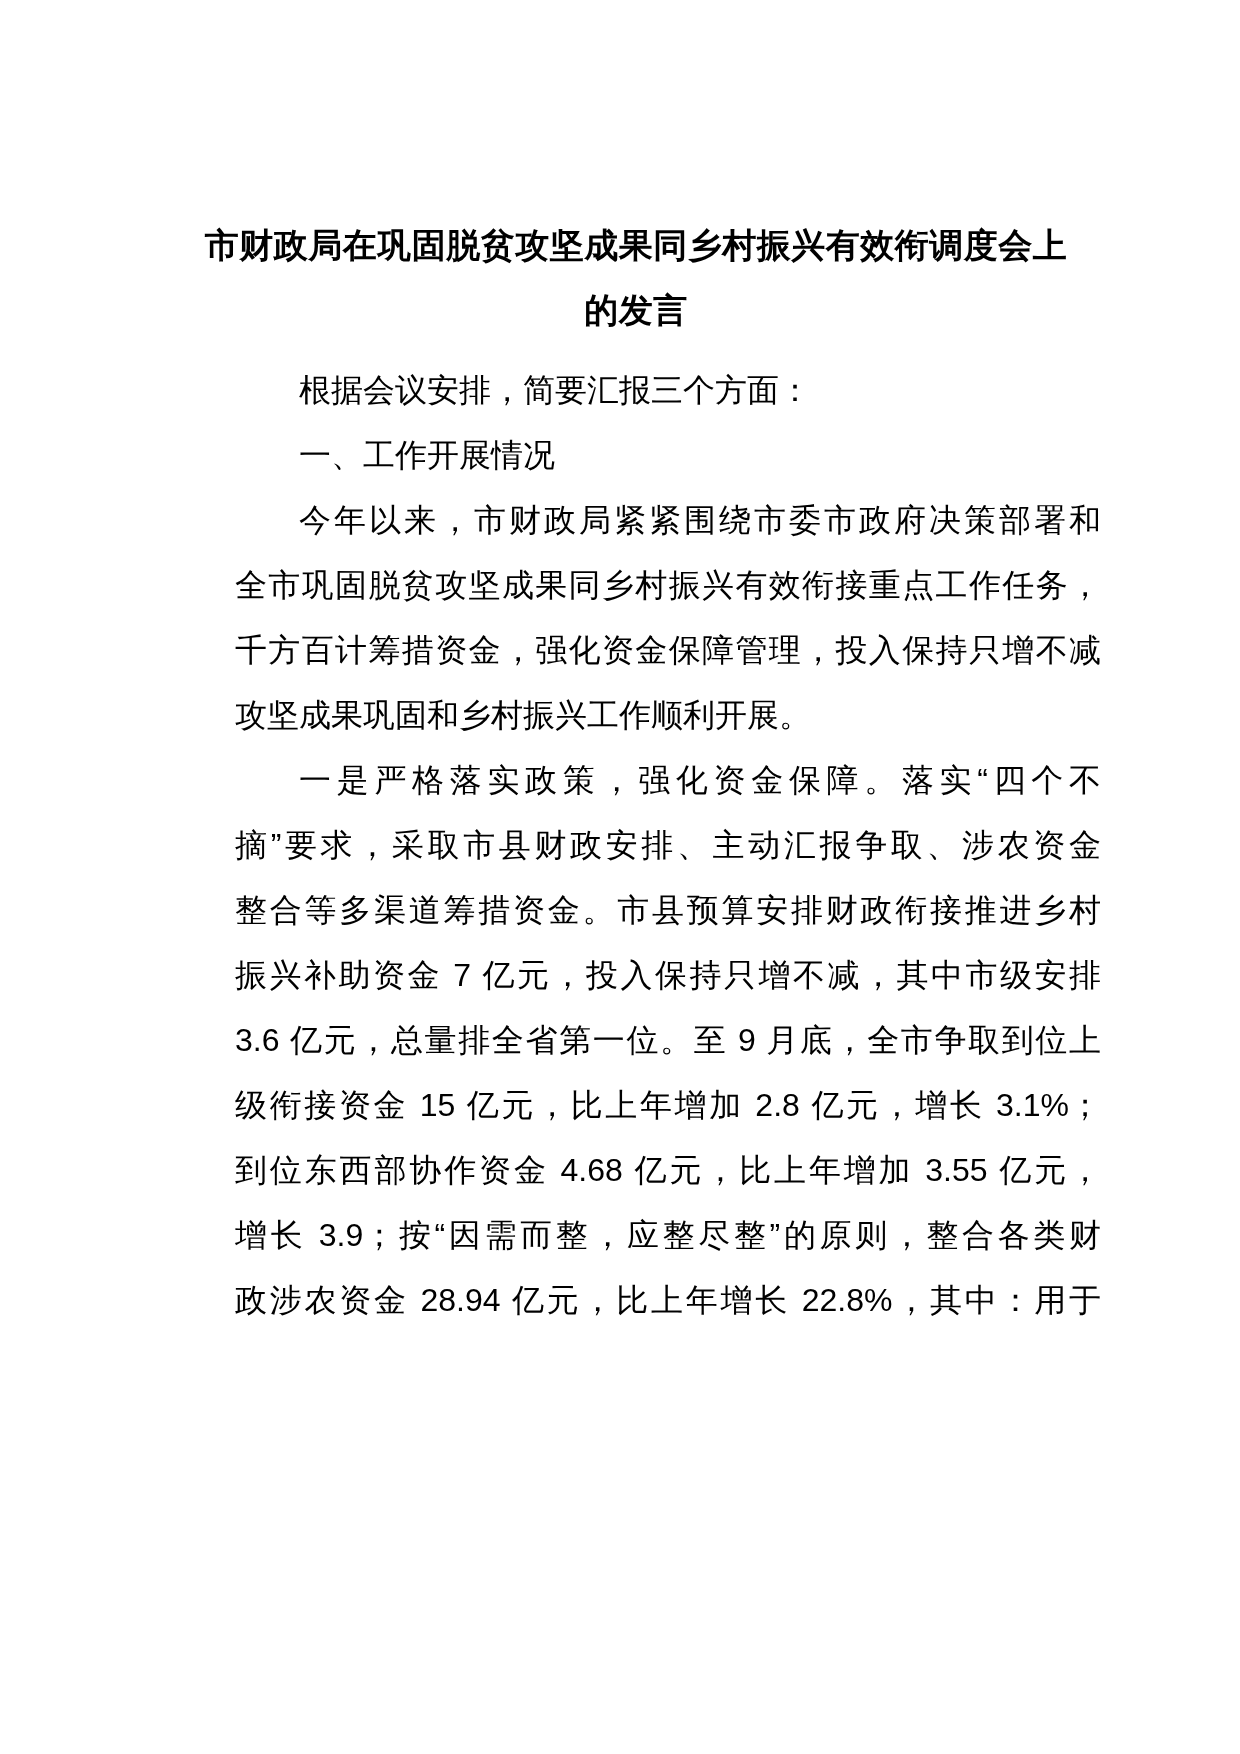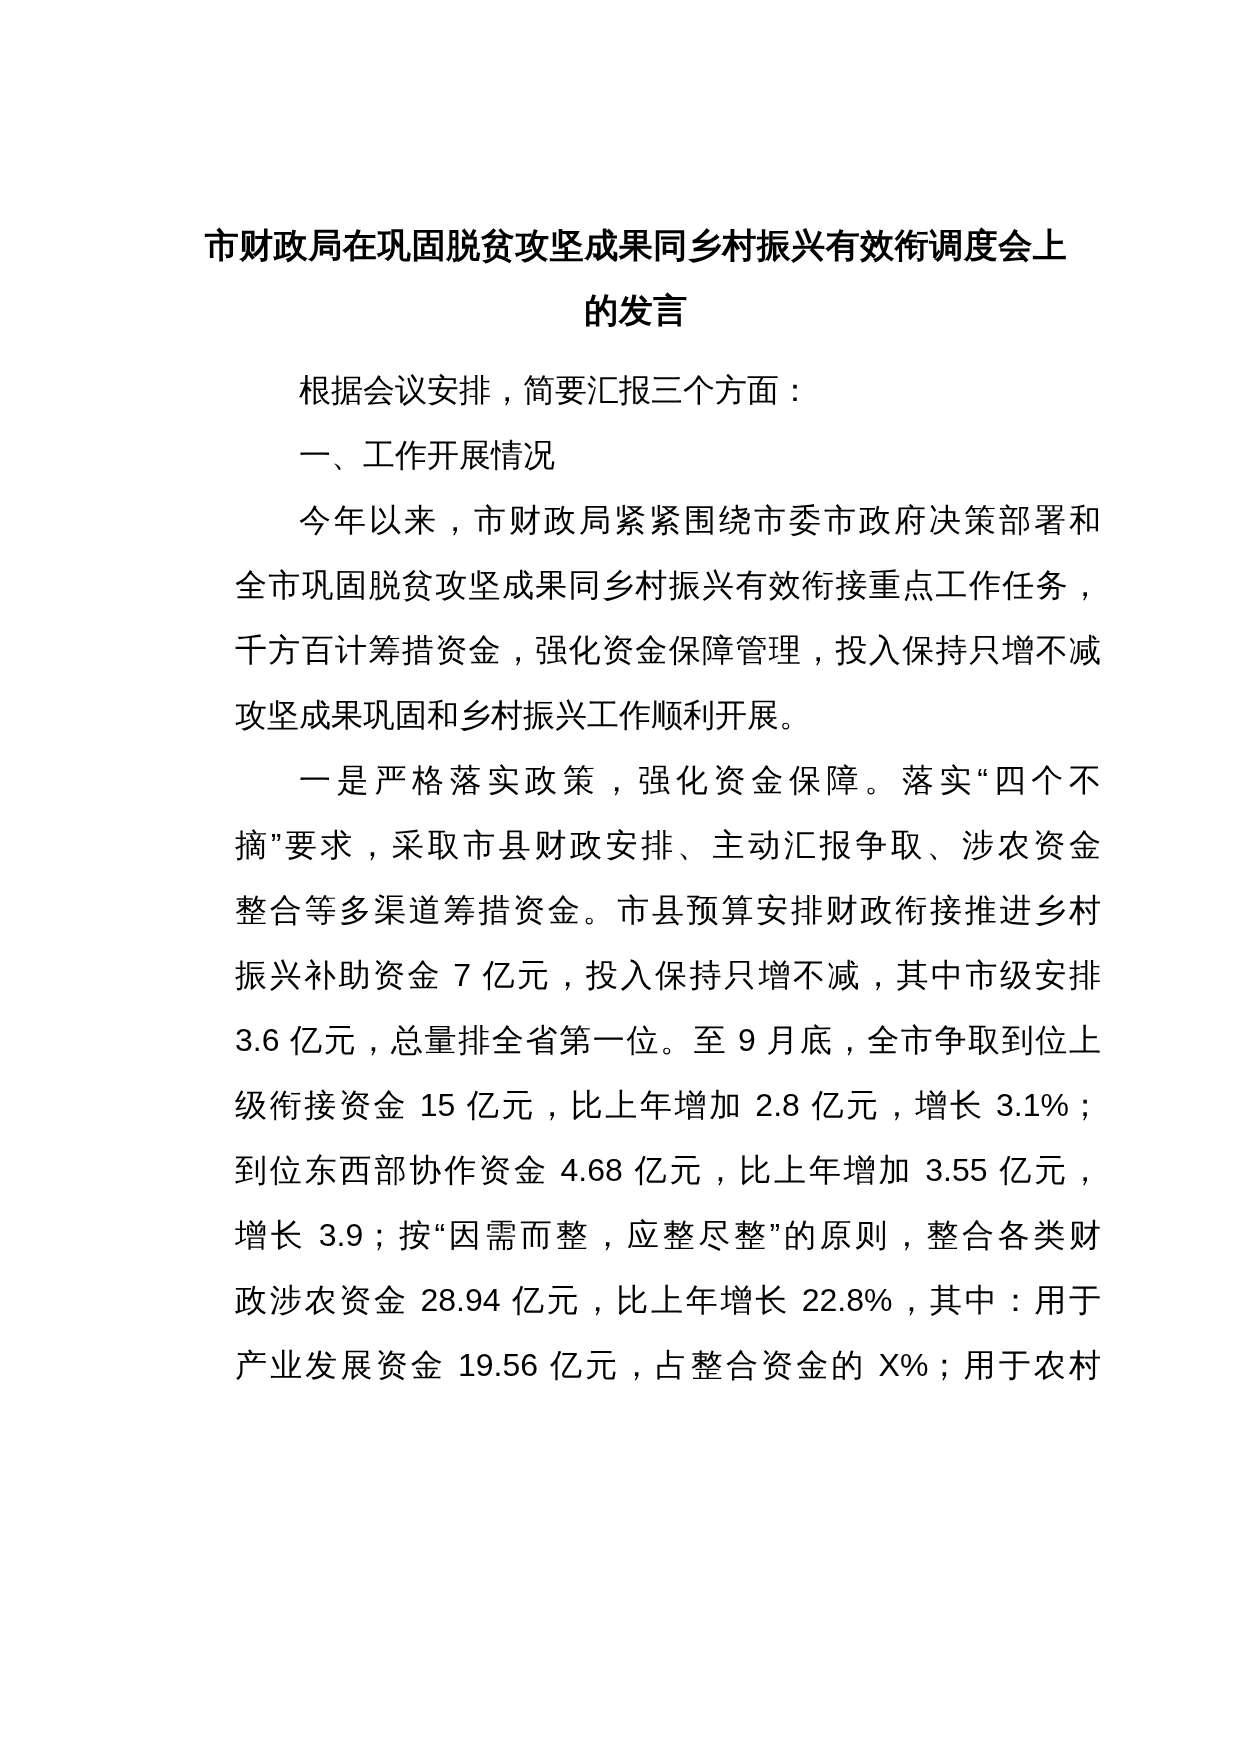--- a/index.html
+++ b/index.html
@@ -68,15 +68,14 @@
       <div class="line">攻坚成果巩固和乡村振兴工作顺利开展。</div>
       <div class="line indent justify"><b>一是</b>严格落实政策，强化资金保障。落实“四个不</div>
       <div class="line justify">摘”要求，采取市县财政安排、主动汇报争取、涉农资金</div>
       <div class="line justify">整合等多渠道筹措资金。市县预算安排财政衔接推进乡村</div>
       <div class="line justify">振兴补助资金 7 亿元，投入保持只增不减，其中市级安排</div>
       <div class="line justify">3.6 亿元，总量排全省第一位。至 9 月底，全市争取到位上</div>
       <div class="line justify">级衔接资金 15 亿元，比上年增加 2.8 亿元，增长 3.1%；</div>
       <div class="line justify">到位东西部协作资金 4.68 亿元，比上年增加 3.55 亿元，</div>
       <div class="line justify">增长 3.9；按“因需而整，应整尽整”的原则，整合各类财</div>
       <div class="line justify">政涉农资金 28.94 亿元，比上年增长 22.8%，其中：用于</div>
-      <div class="line justify">产业发展资金 19.56 亿元，占整合资金的 X%；用于农村</div>
     </div>
 </div>
 
 </body></html>

